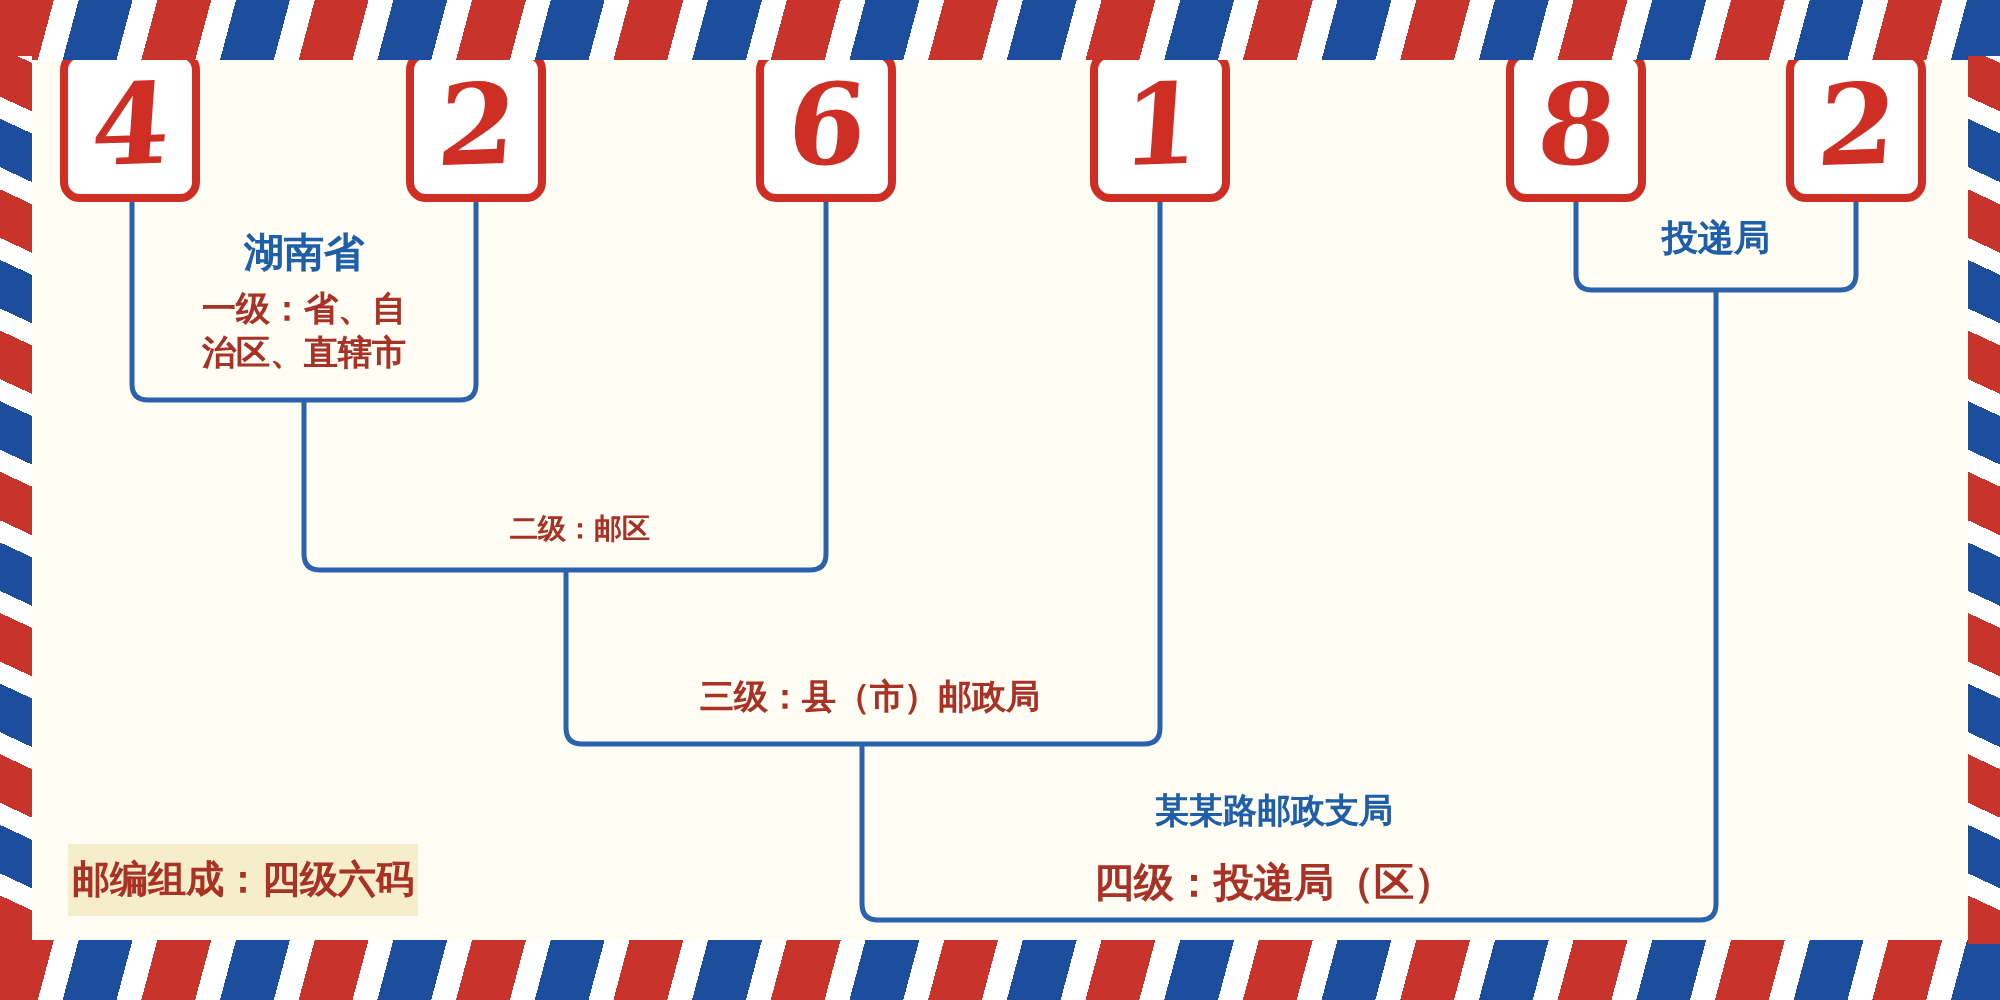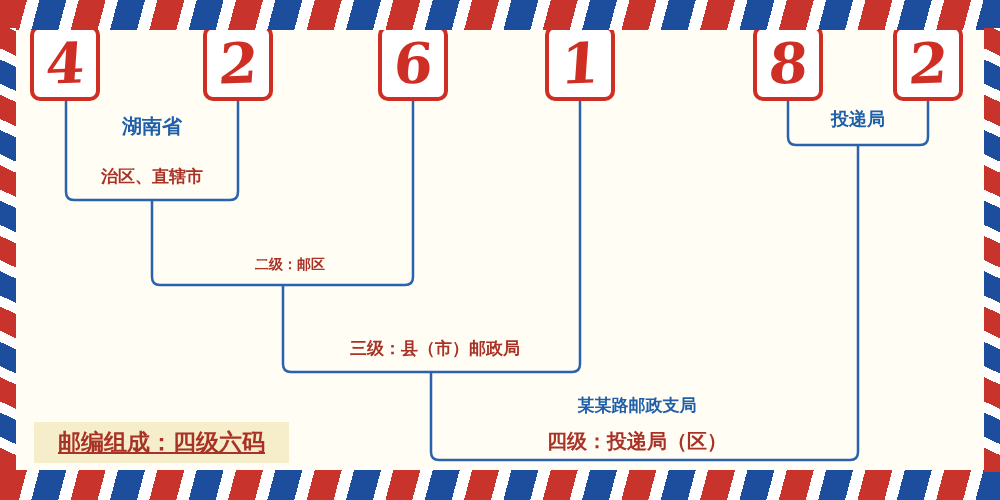--- a/index.html
+++ b/index.html
@@ -52,22 +52,22 @@
 
   svg.connectors{position:absolute;left:0;top:0;z-index:1;}
   svg.connectors path{fill:none;stroke:var(--line-blue);stroke-width:2.5px;}
 
   .lbl{position:absolute;z-index:2;white-space:nowrap;transform:translateX(-50%);text-align:center;}
   .place{color:var(--label-blue);font-weight:bold;}
   .desc{color:var(--label-red);font-weight:bold;}
 
   .badge{
     position:absolute;left:34px;top:422px;z-index:2;
-    background:var(--badge-bg);padding:5px 24px;
-    color:var(--label-red);font-weight:bold;font-size:23px;white-space:nowrap;text-decoration:underline;
+    background:var(--badge-bg);padding:5px 2px;
+    color:var(--label-red);font-weight:bold;font-size:19px;white-space:nowrap;
   }
 </style>
 </head>
 <body>
 
 <div class="stage">
 
   <div class="stripe h top"></div>
   <div class="stripe h bottom"></div>
   <div class="stripe v left"></div>
@@ -94,20 +94,21 @@
       <span class="digit">1</span>
     </div>
   <div class="digit-box" style="left:753px">
       <span class="digit">8</span>
     </div>
   <div class="digit-box" style="left:893px">
       <span class="digit">2</span>
     </div>
 
   <div class="lbl place" style="left:152px;top:113px;font-size:20px">湖南省</div>
+  <div class="lbl desc" style="left:152px;top:143px;font-size:17px">一级：省、自</div>
   <div class="lbl desc" style="left:152px;top:165px;font-size:17px">治区、直辖市</div>
 
   <div class="lbl desc" style="left:290px;top:256px;font-size:14px">二级：邮区</div>
 
   <div class="lbl desc" style="left:435px;top:337px;font-size:17px">三级：县（市）邮政局</div>
 
   <div class="lbl place" style="left:858px;top:107px;font-size:18px">投递局</div>
 
   <div class="lbl place" style="left:637px;top:394px;font-size:17px">某某路邮政支局</div>
   <div class="lbl desc" style="left:637px;top:428px;font-size:20px">四级：投递局（区）</div>

